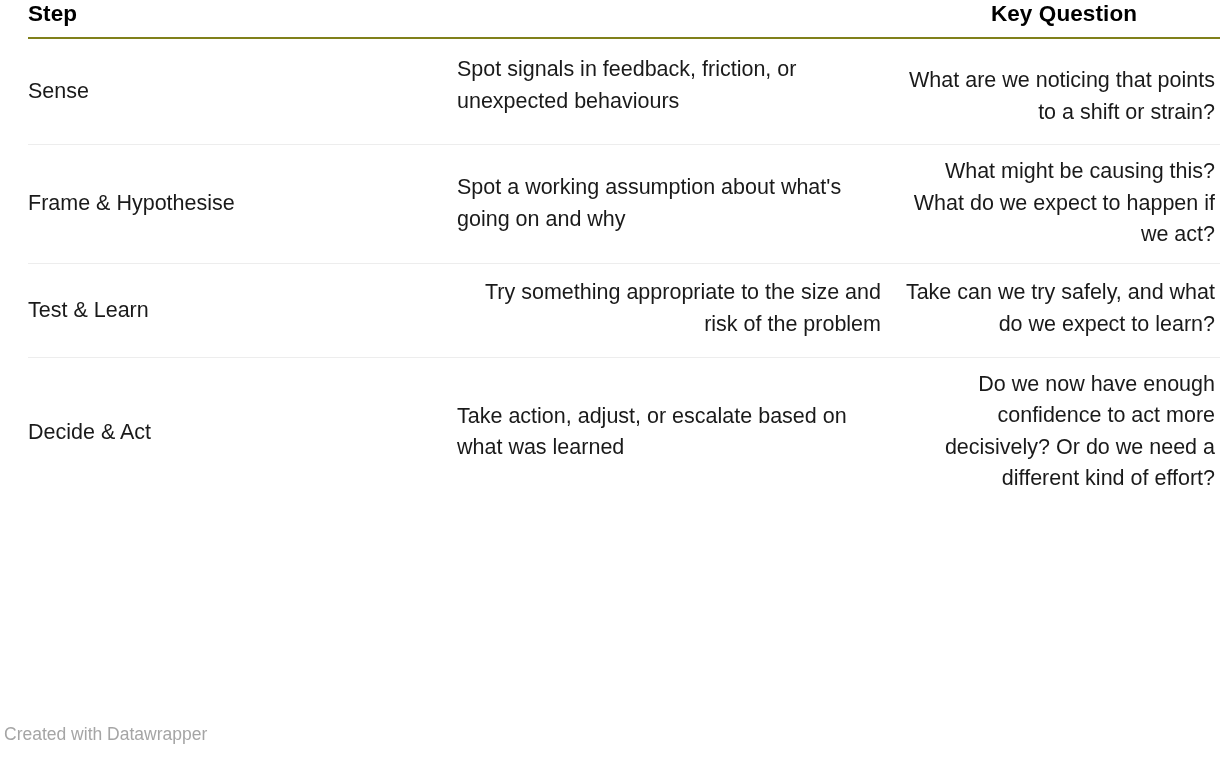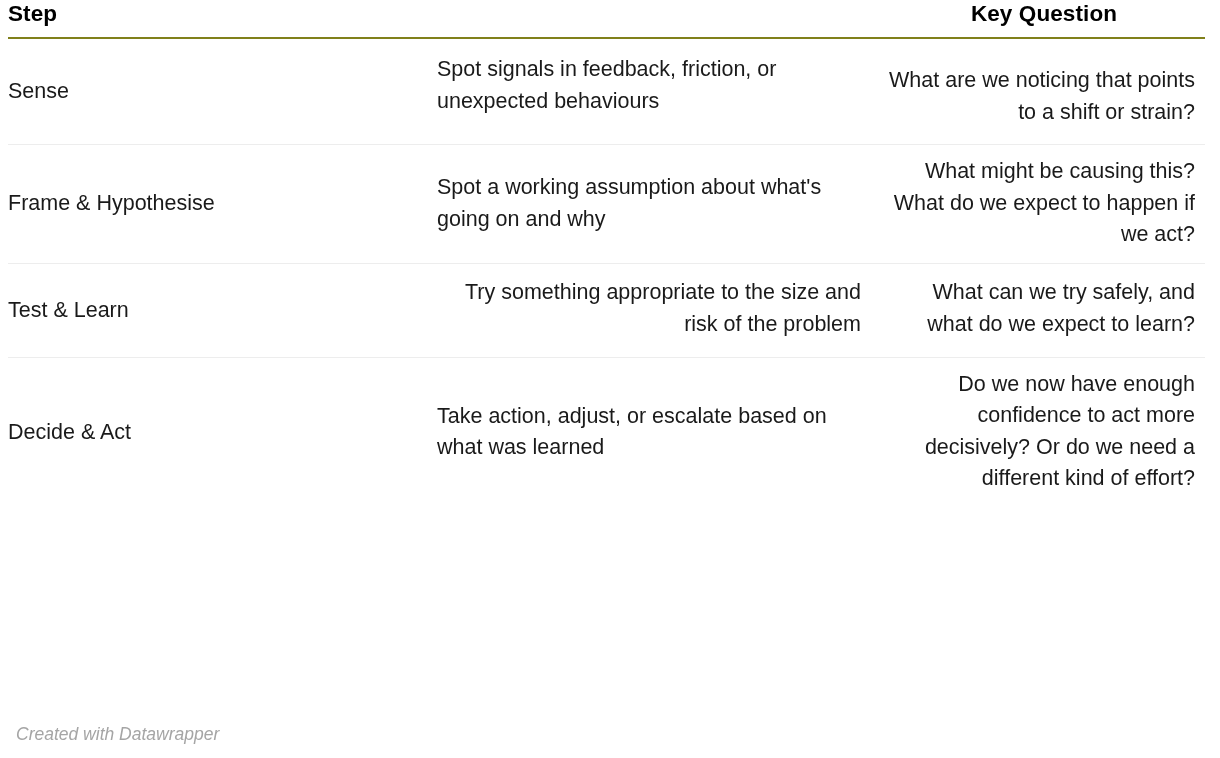--- a/index.html
+++ b/index.html
@@ -14,20 +14,21 @@
     color: #1a1a1a;
     -webkit-font-smoothing: antialiased;
     overflow: hidden;
   }
 
   .chart-wrap {
     position: relative;
     width: 1220px;
     height: 758px;
     box-sizing: border-box;
+    padding-left: 20px;
   }
 
   table.dw-table {
     width: 1197px;
     margin-left: 8px;
     border-collapse: collapse;
     table-layout: fixed;
   }
 
   col.col-step     { width: 429px; }
@@ -89,27 +90,26 @@
   tr.row-1 td.c-key      { padding-top: 11px; padding-bottom: 12px; }
   tr.row-2 td.c-involves { padding-top: 13px; text-align: right; }
   tr.row-2 td.c-key      { padding-top: 13px; }
   tr.row-3 td.c-involves { padding-top: 43px; padding-bottom: 44px; }
   tr.row-3 td.c-key      { padding-top: 11px; padding-bottom: 12px; }
 
   .cell-inner { display: block; }
 
   .footer-note {
     position: absolute;
-    left: 16px;
+    left: 4px;
     top: 722px;
     font-size: 17.5px;
     line-height: 24px;
     color: #a5a5a5;
     font-family: "Liberation Sans", sans-serif;
-    font-style: italic;
   }
 </style>
 </head>
 <body>
 
 <div class="chart-wrap">
 
   <table class="dw-table">
     <colgroup>
       <col class="col-step">
@@ -150,21 +150,21 @@
       </tr>
 
       <tr class="row-2">
         <td class="c-step">
             <span class="cell-inner">Test &amp; Learn</span>
           </td>
         <td class="c-involves">
             <span class="cell-inner">Try something appropriate to the size and risk of the problem</span>
           </td>
         <td class="c-key">
-            <span class="cell-inner">What can we try safely, and what do we expect to learn?</span>
+            <span class="cell-inner">Take can we try safely, and what do we expect to learn?</span>
           </td>
       </tr>
 
       <tr class="row-3">
         <td class="c-step">
             <span class="cell-inner">Decide &amp; Act</span>
           </td>
         <td class="c-involves">
             <span class="cell-inner">Take action, adjust, or escalate based on what was learned</span>
           </td>

